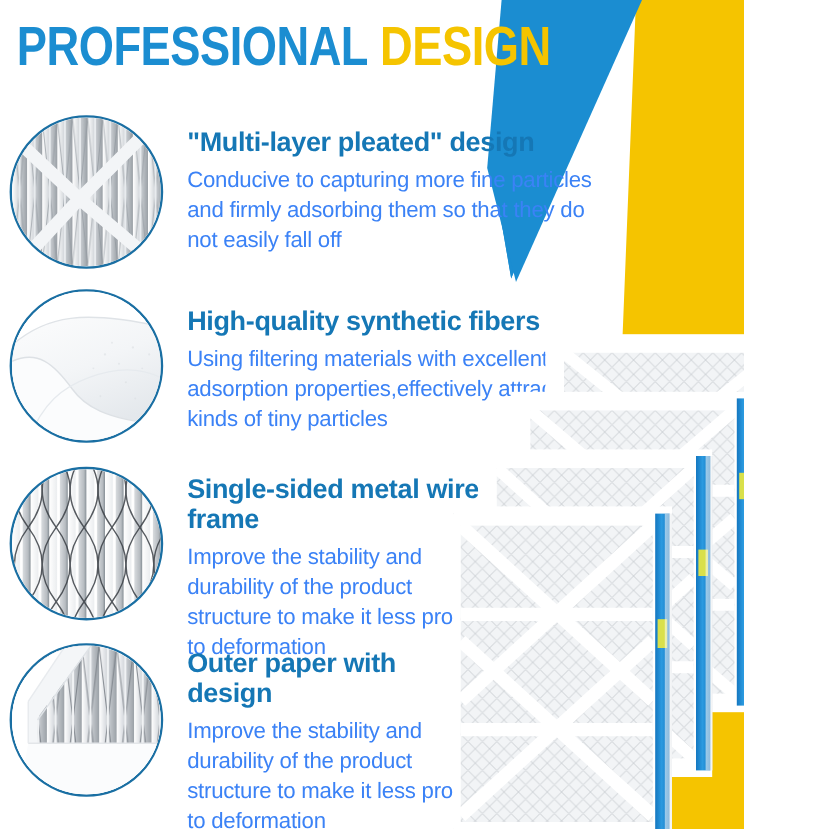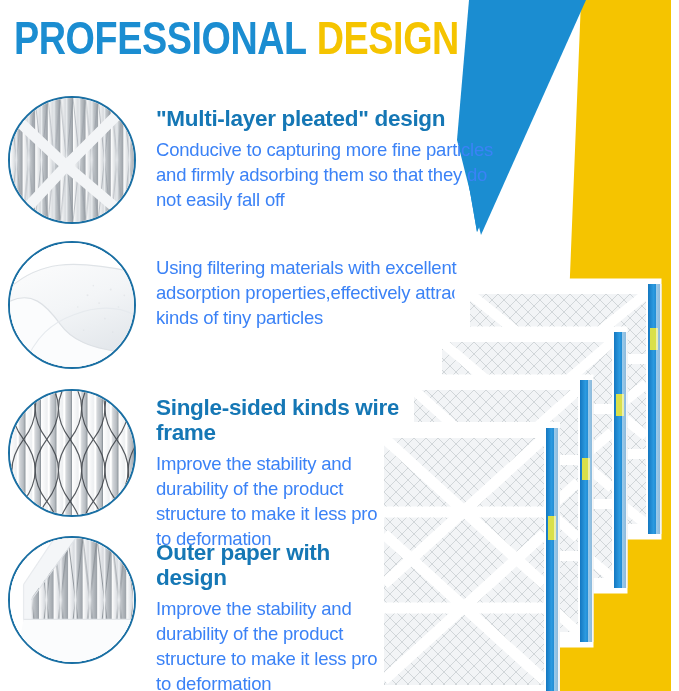--- a/index.html
+++ b/index.html
@@ -2,21 +2,21 @@
 <html><head>
 <meta charset="utf-8">
 <style>
   html, body {
     margin: 0;
     padding: 0;
     background: #ffffff;
   }
   #page {
     position: relative;
-    width: 671px;
+    width: 620px;
     height: 691px;
     background: #ffffff;
     overflow: hidden;
     font-family: "Liberation Sans", sans-serif;
   }
 
   
   .shape {
     position: absolute;
     top: 0;
@@ -183,20 +183,21 @@
           <circle cx="98" cy="78" r="0.9"></circle>
             <circle cx="112" cy="66" r="0.8"></circle>
           <circle cx="86" cy="44" r="0.8"></circle>
             <circle cx="118" cy="54" r="0.9"></circle>
           <circle cx="76" cy="90" r="0.8"></circle>
             <circle cx="106" cy="92" r="0.8"></circle>
         </g>
       </svg>
     </div>
     <div class="ftext">
+      <p class="fhead">High-quality synthetic fibers</p>
       <p class="fbody">Using filtering materials with excellent adsorption properties,effectively attract all kinds of tiny particles</p>
     </div>
   </div>
 
   <div class="feature f3">
     <div class="thumb">
       <svg viewBox="0 0 128 128" aria-hidden="true">
         <defs>
           <linearGradient id="pl3" x1="0" y1="0" x2="1" y2="0">
             <stop offset="0%" stop-color="#ffffff"></stop>
@@ -221,21 +222,21 @@
           <path d="M134,-14 Q110,18 134,50 Q110,82 134,114 Q110,146 134,178"></path>
           <path d="M110,-14 Q86,18 110,50 Q86,82 110,114 Q86,146 110,178"></path>
           <path d="M86,-14 Q62,18 86,50 Q62,82 86,114 Q62,146 86,178"></path>
           <path d="M62,-14 Q38,18 62,50 Q38,82 62,114 Q38,146 62,178"></path>
           <path d="M38,-14 Q14,18 38,50 Q14,82 38,114 Q14,146 38,178"></path>
           <path d="M14,-14 Q-10,18 14,50 Q-10,82 14,114 Q-10,146 14,178"></path>
         </g>
       </svg>
     </div>
     <div class="ftext">
-      <p class="fhead">Single-sided kinds wire frame</p>
+      <p class="fhead">Single-sided metal wire frame</p>
       <p class="fbody">Improve the stability and durability of the product structure to make it less prone to deformation</p>
     </div>
   </div>
 
   <div class="feature f4">
     <div class="thumb">
       <svg viewBox="0 0 128 128" aria-hidden="true">
         <defs>
           <linearGradient id="pl4" x1="0" y1="0" x2="1" y2="0">
             <stop offset="0%" stop-color="#ffffff"></stop>

